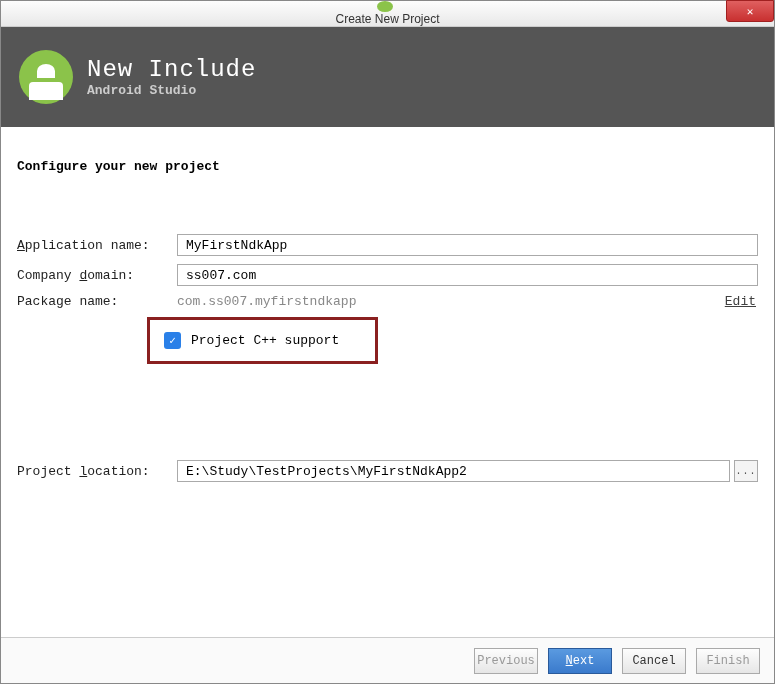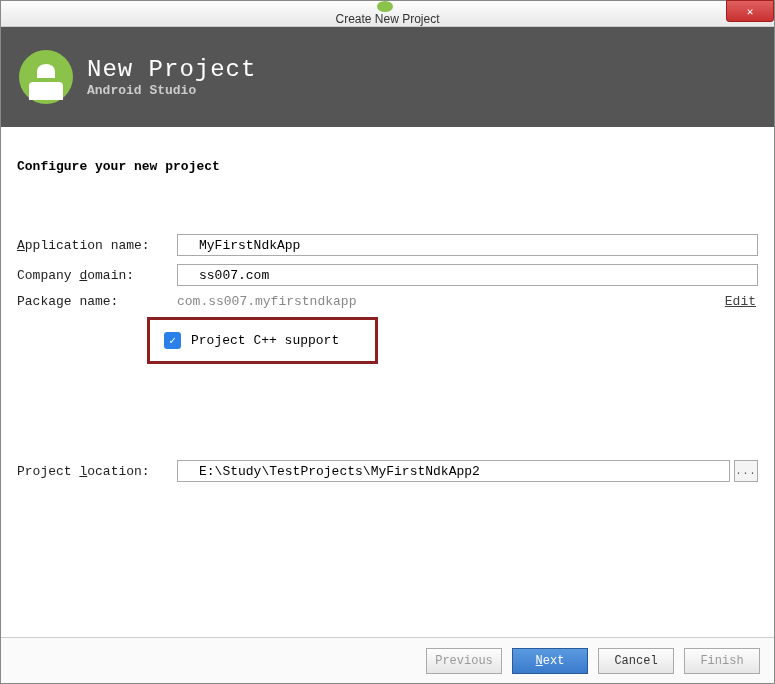--- a/index.html
+++ b/index.html
@@ -115,21 +115,21 @@
       width: 160px;
       font-family: "Courier New", monospace;
       font-size: 13px;
       color: #222;
     }
     .form-label u { text-decoration: underline; }
     .form-input {
       flex: 1;
       height: 22px;
       border: 1px solid #aaa;
-      padding: 2px 21px;
+      padding: 2px 8px;
       font-family: "Courier New", monospace;
       font-size: 13px;
       background: #fff;
     }
     .package-row {
       display: flex;
       align-items: flex-end;
       margin-bottom: 6px;
     }
     .package-value {
@@ -194,21 +194,21 @@
       height: 46px;
       border-top: 1px solid #ccc;
       display: flex;
       align-items: center;
       justify-content: flex-end;
       padding-right: 14px;
       gap: 10px;
       background: #fafafa;
     }
     .btn {
-      width: 76px; height: 26px;
+      width: 64px; height: 26px;
       font-family: "Courier New", monospace;
       font-size: 12px;
       border: 1px solid #aaa;
       background: linear-gradient(#fdfdfd, #e6e6e6);
       display: flex;
       align-items: center;
       justify-content: center;
       color: #333;
     }
     .btn.disabled { color: #999; }
@@ -225,21 +225,21 @@
 <div class="window">
   <div class="titlebar">
     <span class="title-icon"></span>
     <span class="title-text">Create New Project</span>
     <div class="close-btn">✕</div>
   </div>
 
   <div class="header">
     <div class="header-icon"></div>
     <div class="header-text">
-      <h1>New Project</h1>
+      <h1>New Include</h1>
       <div class="sub">Android Studio</div>
     </div>
   </div>
 
   <div class="body">
     <div class="section-title">Configure your new project</div>
 
     <div class="form-row">
       <div class="form-label"><u>A</u><span></span>pplication name:</div>
       <input class="form-input" value="MyFirstNdkApp" style="">

